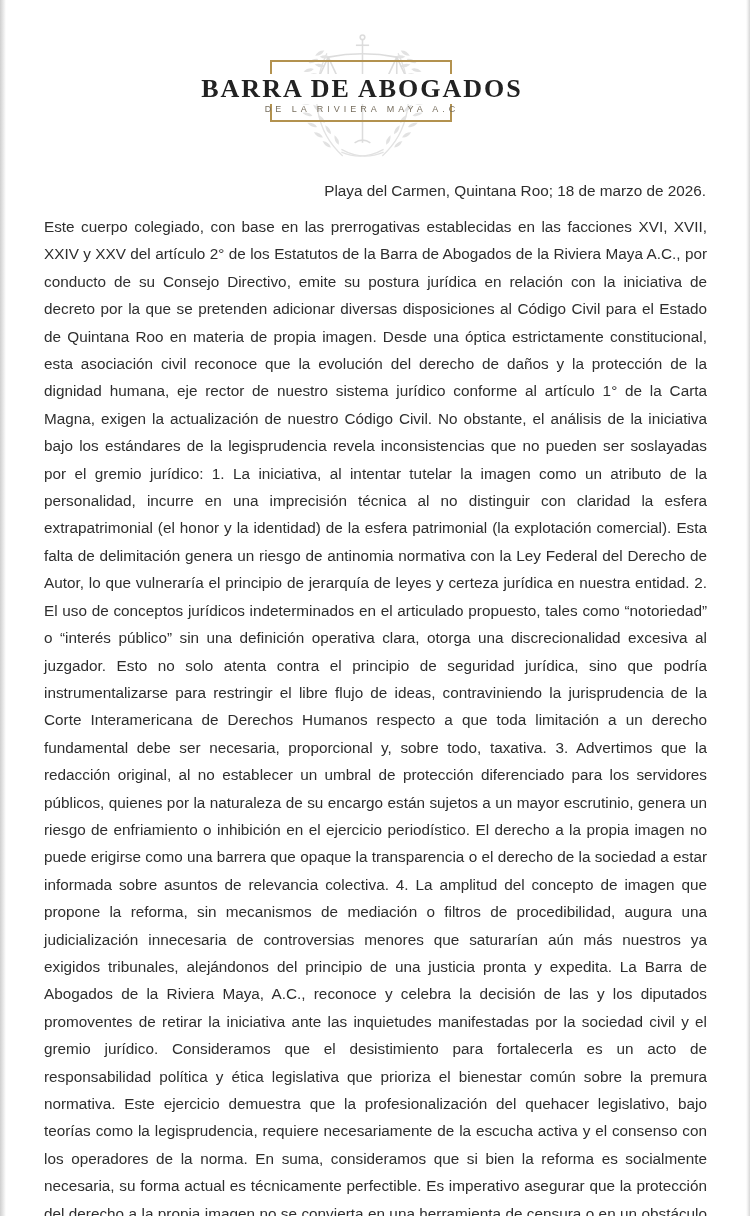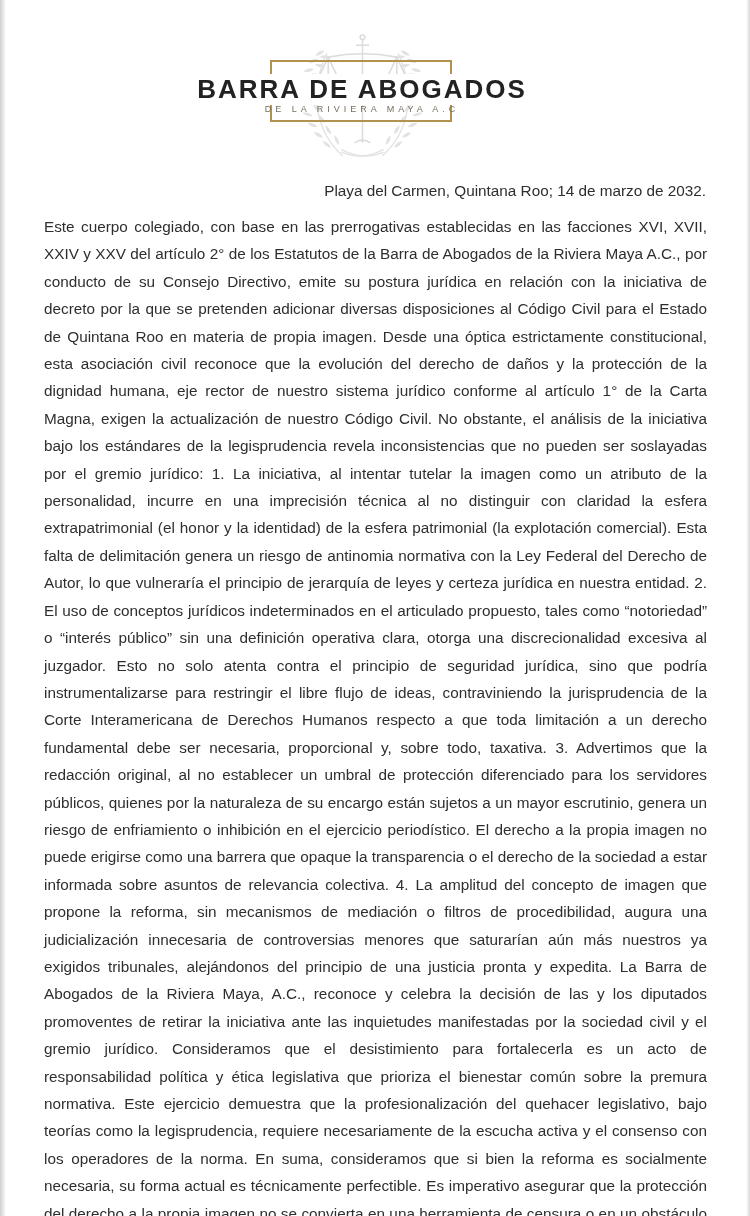--- a/index.html
+++ b/index.html
@@ -17,21 +17,21 @@
 
   .letterhead{position:relative;height:168px;}
   .watermark{position:absolute;left:290px;top:26px;width:145px;height:140px;}
   .gold-frame{
     position:absolute;left:270px;top:60px;width:182px;height:62px;
     border:2px solid #b3924f;box-sizing:border-box;
   }
   .logo-title{
     position:absolute;left:362px;top:74px;transform:translateX(-50%);
     margin:0;white-space:nowrap;background:#ffffff;padding:0 10px;
-    font-family:Liberation Sans, sans-serif;font-weight:700;
+    font-family:Liberation Serif, serif;font-weight:700;
     font-size:26px;letter-spacing:2px;color:#222222;z-index:2;
   }
   .logo-subtitle{
     position:absolute;left:362px;top:104px;transform:translateX(-50%);
     white-space:nowrap;z-index:2;
     font-size:9px;letter-spacing:4px;font-weight:400;color:#776e5e;
   }
 
   .dateline{
     margin:14px 44px 0 44px;text-align:right;
@@ -117,17 +117,17 @@
           <path d="M98,176 Q110,168 122,176"></path>
         </g>
       </g>
     </svg>
     <div class="gold-frame"></div>
     <h1 class="logo-title">BARRA DE ABOGADOS</h1>
     <div class="logo-subtitle">DE LA RIVIERA MAYA A.C</div>
   </header>
 
   <main>
-    <p class="dateline">Playa del Carmen, Quintana Roo; 14 de marzo de 2032.</p>
+    <p class="dateline">Playa del Carmen, Quintana Roo; 18 de marzo de 2026.</p>
     <p class="body-text">Este cuerpo colegiado, con base en las prerrogativas establecidas en las facciones XVI, XVII, XXIV y XXV del artículo 2° de los Estatutos de la Barra de Abogados de la Riviera Maya A.C., por conducto de su Consejo Directivo, emite su postura jurídica en relación con la iniciativa de decreto por la que se pretenden adicionar diversas disposiciones al Código Civil para el Estado de Quintana Roo en materia de propia imagen. Desde una óptica estrictamente constitucional, esta asociación civil reconoce que la evolución del derecho de daños y la protección de la dignidad humana, eje rector de nuestro sistema jurídico conforme al artículo 1° de la Carta Magna, exigen la actualización de nuestro Código Civil. No obstante, el análisis de la iniciativa bajo los estándares de la legisprudencia revela inconsistencias que no pueden ser soslayadas por el gremio jurídico: 1. La iniciativa, al intentar tutelar la imagen como un atributo de la personalidad, incurre en una imprecisión técnica al no distinguir con claridad la esfera extrapatrimonial (el honor y la identidad) de la esfera patrimonial (la explotación comercial). Esta falta de delimitación genera un riesgo de antinomia normativa con la Ley Federal del Derecho de Autor, lo que vulneraría el principio de jerarquía de leyes y certeza jurídica en nuestra entidad. 2. El uso de conceptos jurídicos indeterminados en el articulado propuesto, tales como “notoriedad” o “interés público” sin una definición operativa clara, otorga una discrecionalidad excesiva al juzgador. Esto no solo atenta contra el principio de seguridad jurídica, sino que podría instrumentalizarse para restringir el libre flujo de ideas, contraviniendo la jurisprudencia de la Corte Interamericana de Derechos Humanos respecto a que toda limitación a un derecho fundamental debe ser necesaria, proporcional y, sobre todo, taxativa. 3. Advertimos que la redacción original, al no establecer un umbral de protección diferenciado para los servidores públicos, quienes por la naturaleza de su encargo están sujetos a un mayor escrutinio, genera un riesgo de enfriamiento o inhibición en el ejercicio periodístico. El derecho a la propia imagen no puede erigirse como una barrera que opaque la transparencia o el derecho de la sociedad a estar informada sobre asuntos de relevancia colectiva. 4. La amplitud del concepto de imagen que propone la reforma, sin mecanismos de mediación o filtros de procedibilidad, augura una judicialización innecesaria de controversias menores que saturarían aún más nuestros ya exigidos tribunales, alejándonos del principio de una justicia pronta y expedita. La Barra de Abogados de la Riviera Maya, A.C., reconoce y celebra la decisión de las y los diputados promoventes de retirar la iniciativa ante las inquietudes manifestadas por la sociedad civil y el gremio jurídico. Consideramos que el desistimiento para fortalecerla es un acto de responsabilidad política y ética legislativa que prioriza el bienestar común sobre la premura normativa. Este ejercicio demuestra que la profesionalización del quehacer legislativo, bajo teorías como la legisprudencia, requiere necesariamente de la escucha activa y el consenso con los operadores de la norma. En suma, consideramos que si bien la reforma es socialmente necesaria, su forma actual es técnicamente perfectible. Es imperativo asegurar que la protección del derecho a la propia imagen no se convierta en una herramienta de censura o en un obstáculo para la transparencia y el escrutinio público. Hacemos un llamado respetuoso a la H. XVIII Legislatura para que, en las futuras mesas de trabajo para fortalecer esta propuesta, se mantenga un diálogo abierto y técnico con las barras de abogados y expertos en la materia. Reafirmamos nuestro compromiso de participar de manera proactiva en la construcción de un sistema legal que proteja la dignidad humana sin menoscabar las libertades fundamentales que sostienen nuestro Estado de Derecho.</p>
 
   </main>
 </div>
 
 </body></html>

